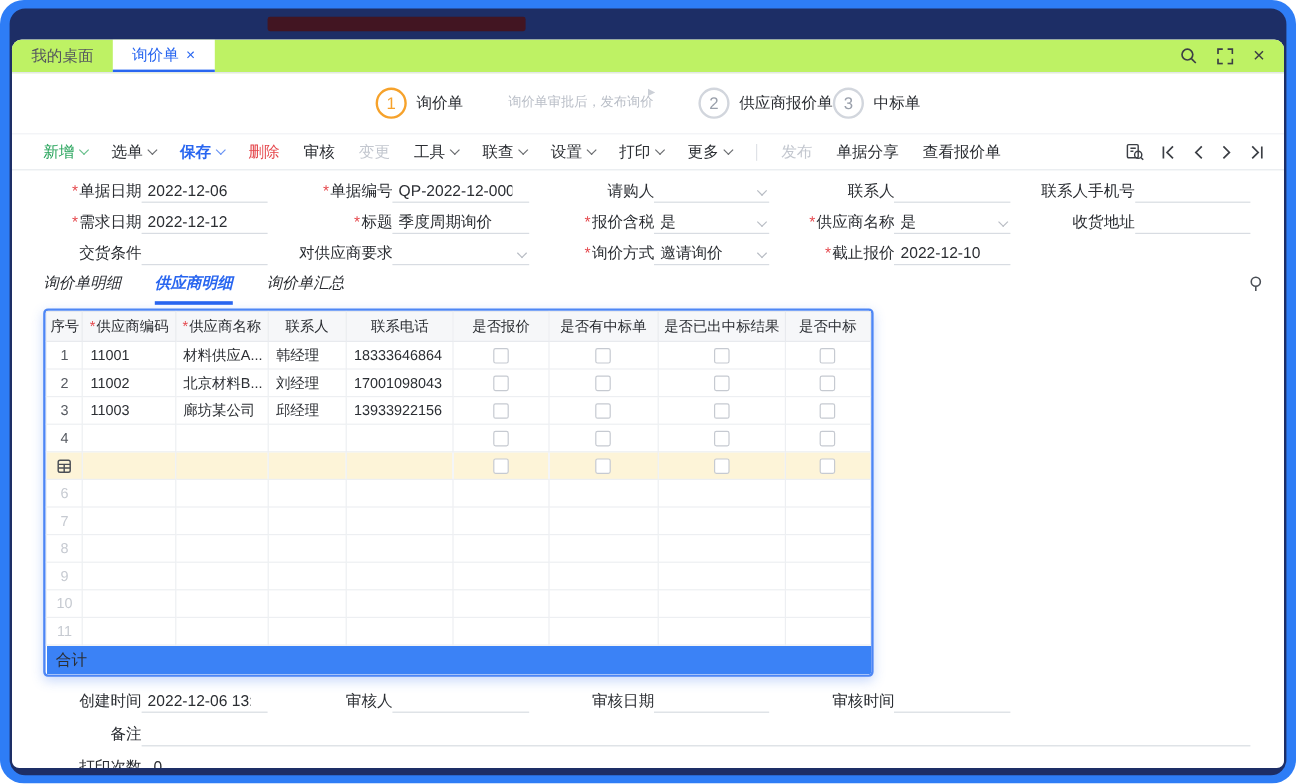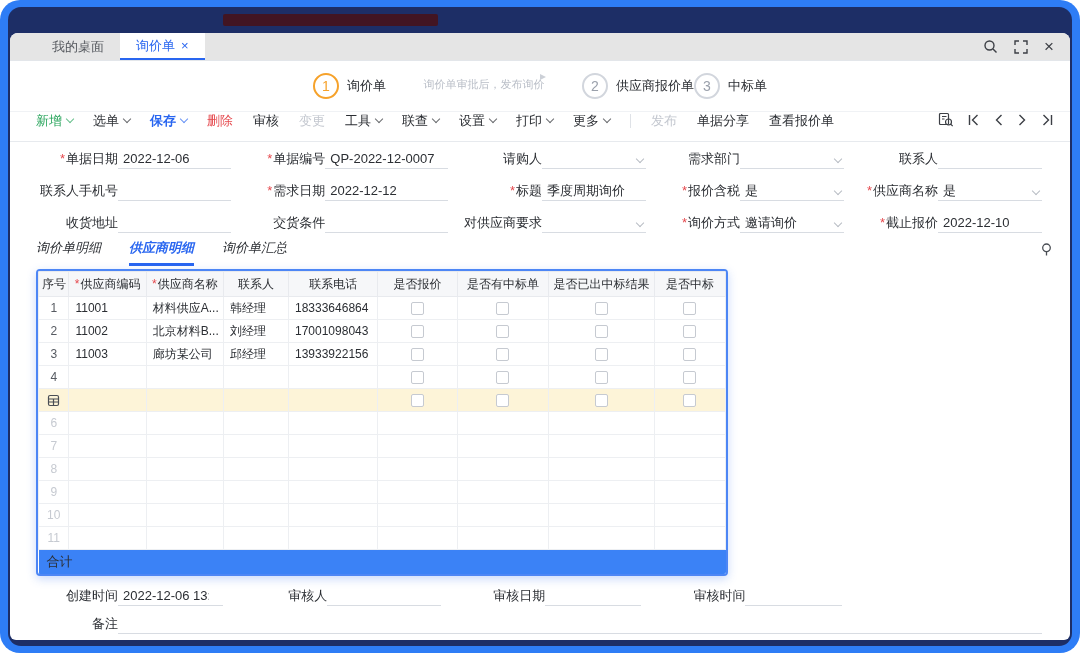--- a/index.html
+++ b/index.html
@@ -7,54 +7,54 @@
   body { font-family:"Liberation Sans","DejaVu Sans",sans-serif; background:#ffffff; }
 
   .frame { width:1080px; height:653px; background:var(--frame,#2e7df6); border-radius:20px; padding:7px 8px; }
   .backdrop { width:100%; height:100%; background:var(--navy,#1d2e66); border-radius:13px; overflow:hidden; display:flex; flex-direction:column; }
   .titlebar { height:26px; position:relative; flex-shrink:0; }
   .redacted { position:absolute; left:215px; top:7px; width:215px; height:12px; background:#491116; opacity:.85; border-radius:2px; }
 
   .window { flex:1; background:#fff; border-radius:8px 8px 6px 6px; margin:0 2px 6px; display:flex; flex-direction:column; overflow:hidden; }
 
   
-  .tabbar { height:28px; background:#e5e5e5; border-bottom:1px solid #e3e6ea; display:flex; align-items:stretch; padding-left:26px; flex-shrink:0; }
+  .tabbar { height:28px; background:#bef264; border-bottom:1px solid #e3e6ea; display:flex; align-items:stretch; flex-shrink:0; }
   .tab { display:flex; align-items:center; gap:6px; padding:0 16px; font-size:13px; color:#55585e; cursor:pointer; }
   .tab.active { color:var(--accent,#2966f0); background:#fff; border-bottom:2px solid var(--accent,#2966f0); }
   .tab-close { font-size:13px; line-height:1; }
   .tabbar-icons { margin-left:auto; display:flex; align-items:center; gap:16px; padding-right:16px; color:#3c3f45; }
   .tabbar-icons svg { display:block; }
   .icon-close-glyph { font-size:17px; line-height:1; color:#3c3f45; cursor:pointer; }
 
   
   .steps { height:50px; display:flex; align-items:center; justify-content:center; flex-shrink:0; }
   .step { display:flex; align-items:center; gap:8px; }
   .circle { width:26px; height:26px; border-radius:50%; border:2px solid #d2d6dd; color:#9aa0ab; display:flex; align-items:center; justify-content:center; font-size:14px; background:#fff; flex-shrink:0; }
   .circle.current { border-color:var(--orange,#f6a22b); color:var(--orange,#f6a22b); }
   .step-label { font-size:13px; color:#2b2e33; white-space:nowrap; }
   .connector { width:172px; margin:0 12px; display:flex; flex-direction:row; justify-content:center; }
   .hint { font-size:11px; color:#b9bec7; white-space:nowrap; text-align:center; margin-bottom:4px; }
   .dash { border-top:1px dashed #ccd0d7; position:relative; height:0; }
   .dash::after { content:""; position:absolute; right:-1px; top:-4px; border-left:6px solid #ccd0d7; border-top:3.5px solid transparent; border-bottom:3.5px solid transparent; }
 
   
-  .toolbar { height:31px; border-top:1px solid #f0f2f5; border-bottom:1px solid #e7eaee; display:flex; align-items:flex-start; padding:0 16px 0 26px; flex-shrink:0; }
+  .toolbar { height:31px; border-top:1px solid #f0f2f5; border-bottom:1px solid #e7eaee; display:flex; align-items:center; padding:0 16px 0 26px; flex-shrink:0; }
   .tb-items { display:flex; align-items:center; gap:20px; font-size:13px; color:#2b2e33; }
   .tb-item { display:flex; align-items:center; cursor:pointer; white-space:nowrap; }
   .tb-item.c-green { color:var(--green,#27a45b); }
   .tb-item.c-blue { color:var(--accent,#2966f0); font-weight:700; }
   .tb-item.c-red { color:var(--red,#e5484d); }
   .tb-item.disabled { color:var(--disabled,#c3c7cf); cursor:default; }
   .caret { width:6px; height:6px; border-right:1.3px solid currentColor; border-bottom:1.3px solid currentColor; transform:rotate(45deg); display:inline-block; margin:-4px 0 0 5px; opacity:.7; flex-shrink:0; }
   .tb-divider { width:1px; height:14px; background:#dfe2e7; }
   .tb-right { margin-left:auto; display:flex; align-items:center; gap:13px; color:#3c3f45; }
   .tb-right svg { display:block; cursor:pointer; }
 
   
-  .form-grid { display:grid; grid-template-columns:1.05fr 1.1fr 1fr 1fr 1fr; column-gap:22px; row-gap:6px; padding:7px 28px 5px 26px; flex-shrink:0;gap:12px; }
+  .form-grid { display:grid; grid-template-columns:1.05fr 1.1fr 1fr 1fr 1fr; column-gap:22px; row-gap:6px; padding:7px 28px 5px 26px; flex-shrink:0; }
   .field { display:flex; align-items:center; min-width:0; }
   .lbl { font-size:13px; color:#2b2e33; white-space:nowrap; text-align:right; min-width:82px; flex-shrink:0; }
   .req { color:var(--red,#e5484d); font-style:normal; margin-right:1px; }
   .finput { flex:1; min-width:0; border-bottom:1px solid #d8dce2; height:20px; display:flex; align-items:center; padding:0 14px 0 5px; position:relative; font-size:13px; color:#2b2e33; cursor:text; }
   .finput .fvalue { white-space:nowrap; overflow:hidden; }
   .caret.dd { position:absolute; right:3px; top:7px; color:#9aa0ab; margin:0; }
 
   
   .subtabs { display:flex; align-items:flex-end; padding:0 16px 0 26px; height:28px; flex-shrink:0; }
   .subtabs-items { display:flex; gap:28px;font-style:italic; }
@@ -240,27 +240,20 @@
             </div>
           </div>
           <div class="field">
             <span class="lbl"><i class="req">*</i><span>单据编号</span></span>
             <div class="finput">
               <span class="fvalue">QP-2022-12-0007</span>
             </div>
           </div>
           <div class="field">
             <span class="lbl"><span>请购人</span></span>
-            <div class="finput">
-              <span class="fvalue"></span>
-              <i class="caret dd"></i>
-            </div>
-          </div>
-          <div class="field">
-            <span class="lbl"><span>需求部门</span></span>
             <div class="finput">
               <span class="fvalue"></span>
               <i class="caret dd"></i>
             </div>
           </div>
           <div class="field">
             <span class="lbl"><span>联系人</span></span>
             <div class="finput">
               <span class="fvalue"></span>
             </div>

